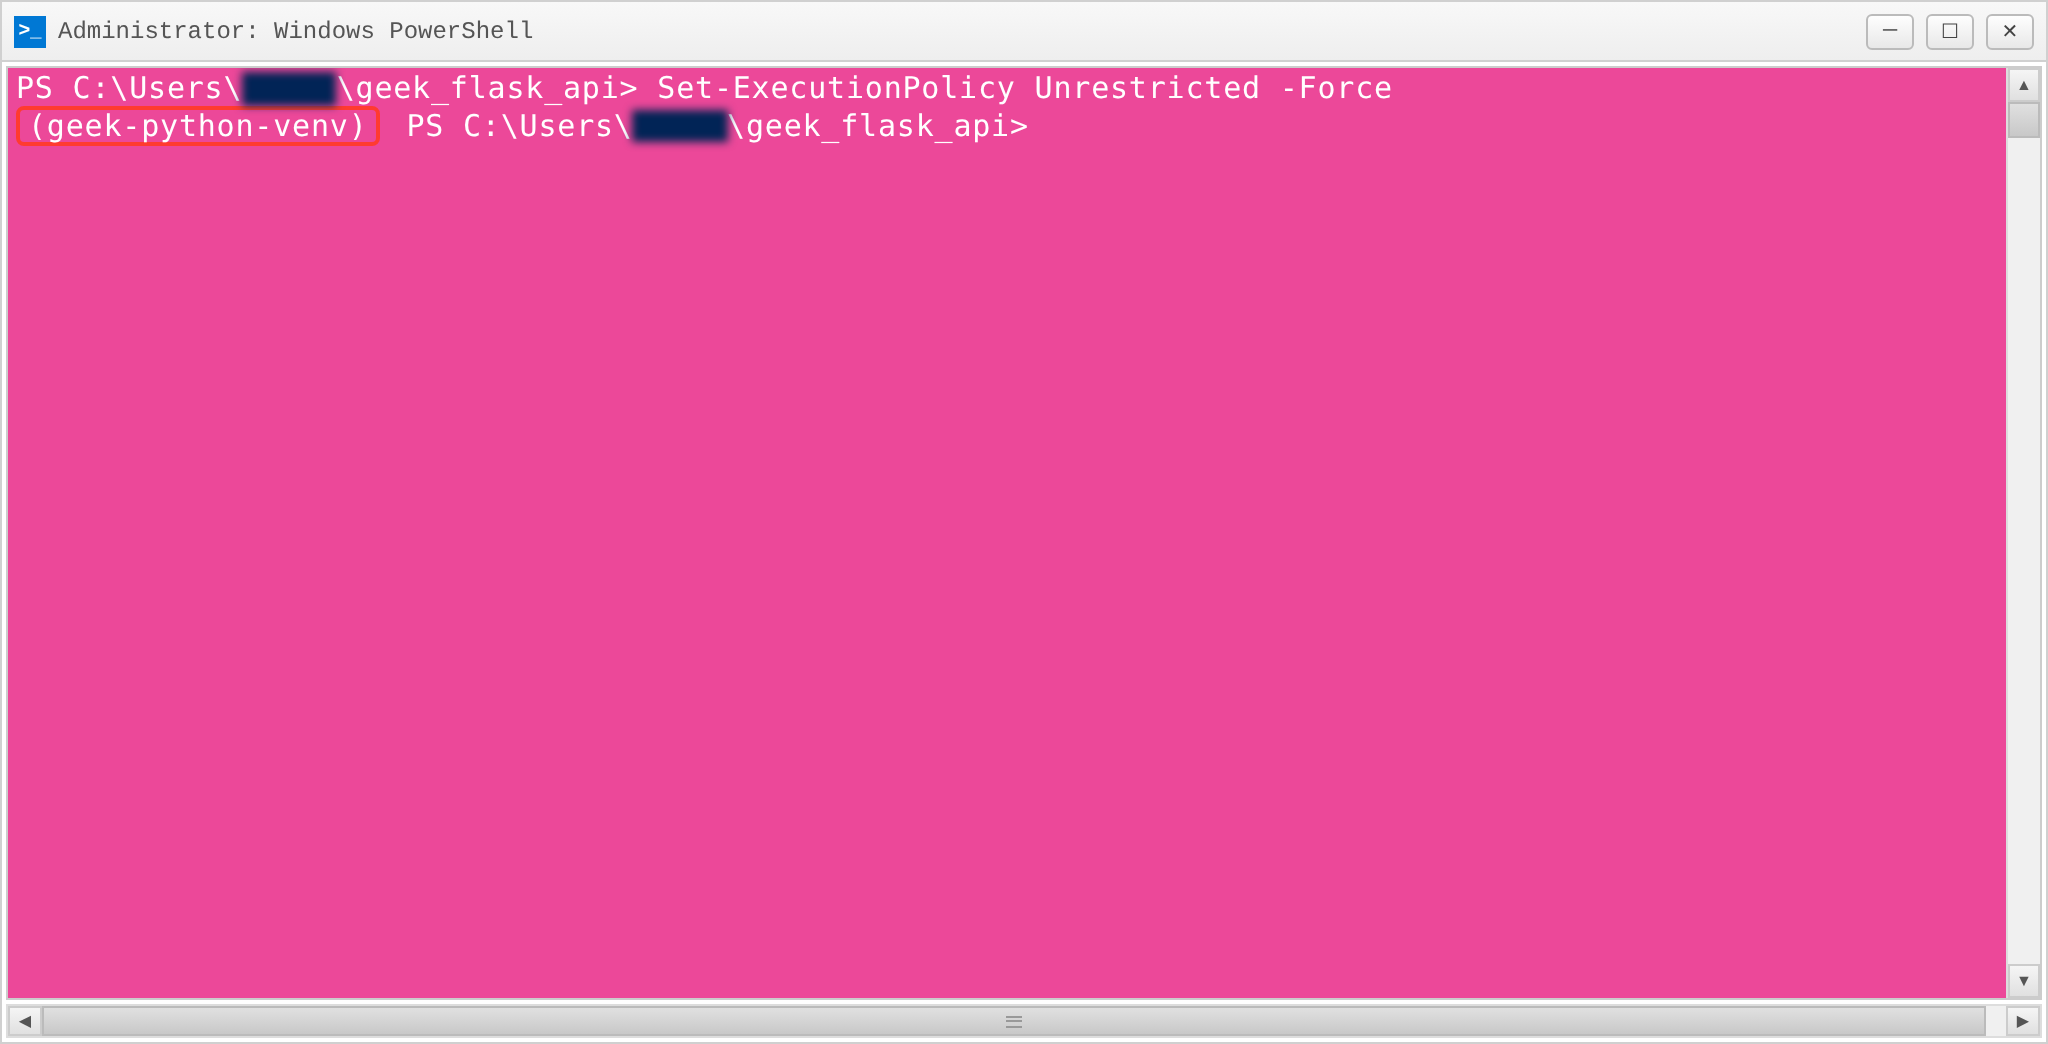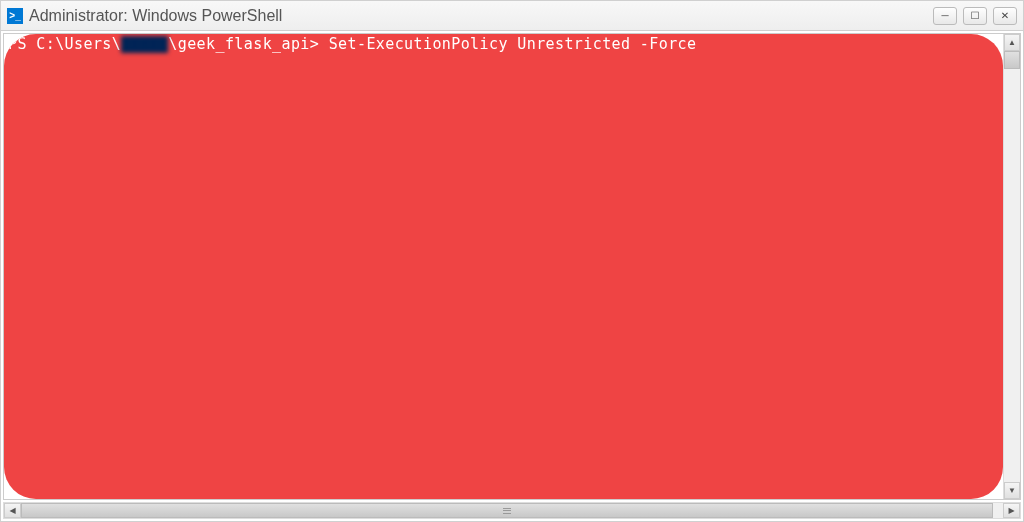--- a/index.html
+++ b/index.html
@@ -41,23 +41,24 @@
       margin-right: 6px;
       display: flex;
       align-items: center;
       justify-content: center;
       color: white;
       font-size: 10px;
       font-weight: bold;
     }
     
     .titlebar-text {
-      font-size: 16px;
+      font-size: 12px;
       color: #555;
       flex: 1;
+      font-family: Liberation Mono, monospace;
     }
     
     .window-controls {
       display: flex;
       gap: 6px;
     }
     
     .window-control {
       width: 24px;
       height: 18px;
@@ -75,29 +76,28 @@
     .terminal-container {
       flex: 1;
       position: relative;
       display: flex;
       border: 1px solid #ccc;
       margin: 2px;
     }
     
     .terminal {
       flex: 1;
-      background: #ef4444;
+      background: #ec4899;
       color: #ffffff;
       font-family: 'Lucida Console', 'Consolas', monospace;
       font-size: 15px;
       line-height: 1.1;
       padding: 2px 4px;
       overflow: hidden;
       letter-spacing: 0.4px;
-      border-radius: 32px;
     }
     
     .terminal-line {
       white-space: pre;
     }
     
     .redacted {
       display: inline-block;
       background: #012456;
       color: #012456;
@@ -207,20 +207,21 @@
     <div class="window-controls">
       <div class="window-control">─</div>
       <div class="window-control">☐</div>
       <div class="window-control">✕</div>
     </div>
   </div>
 
   <div class="terminal-container">
     <div class="terminal">
       <div class="terminal-line"><span>PS C:\Users\</span><span class="redacted">xxxxx</span><span>\geek_flask_api&gt; </span><span>Set-ExecutionPolicy Unrestricted -Force</span></div>
+      <div class="terminal-line"><span class="highlight-box"><span>(geek-python-venv)</span></span><span> PS C:\Users\</span><span class="redacted">xxxxx</span><span>\geek_flask_api&gt;</span><span></span></div>
     </div>
 
     <div class="vscrollbar">
       <div class="vscrollbar-btn">▲</div>
       <div class="vscrollbar-track">
         <div class="vscrollbar-thumb"></div>
       </div>
       <div class="vscrollbar-btn">▼</div>
     </div>
   </div>

